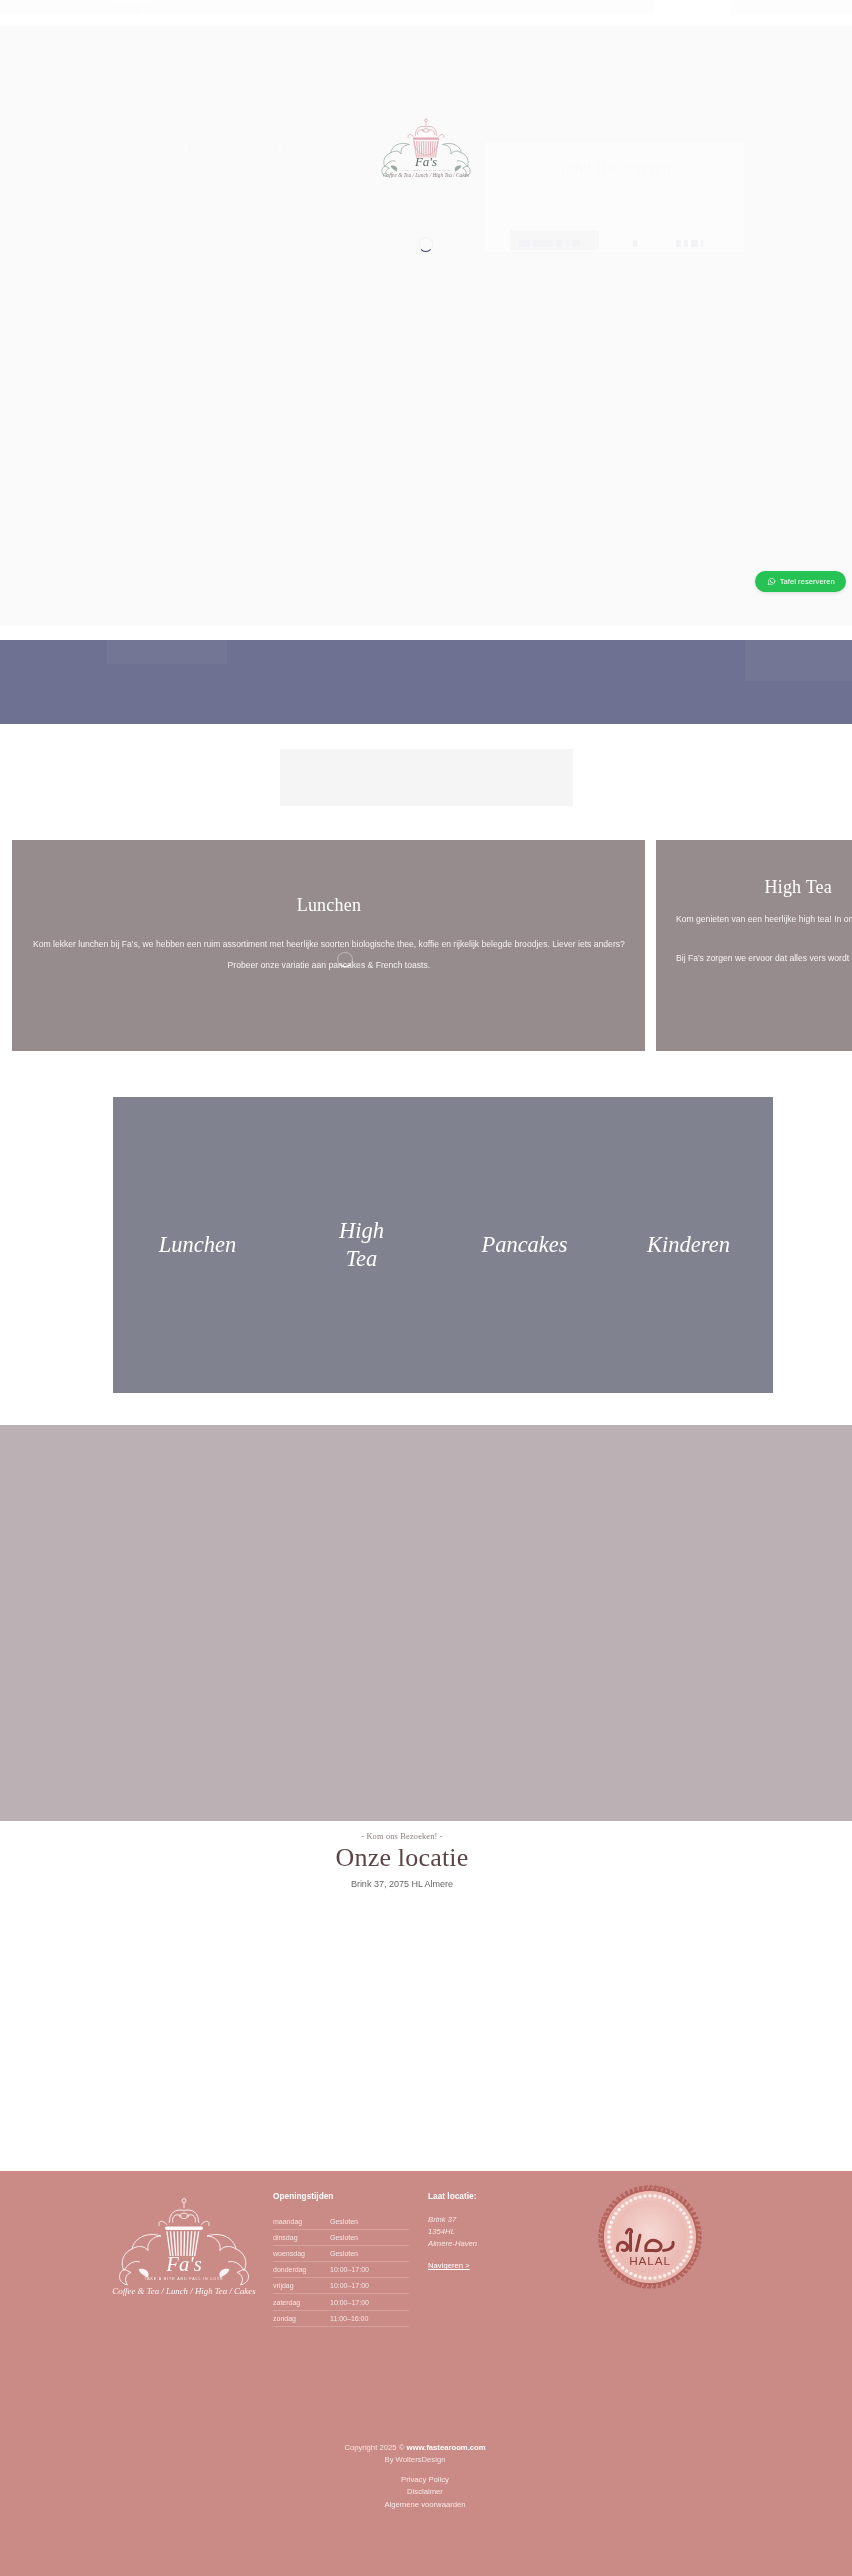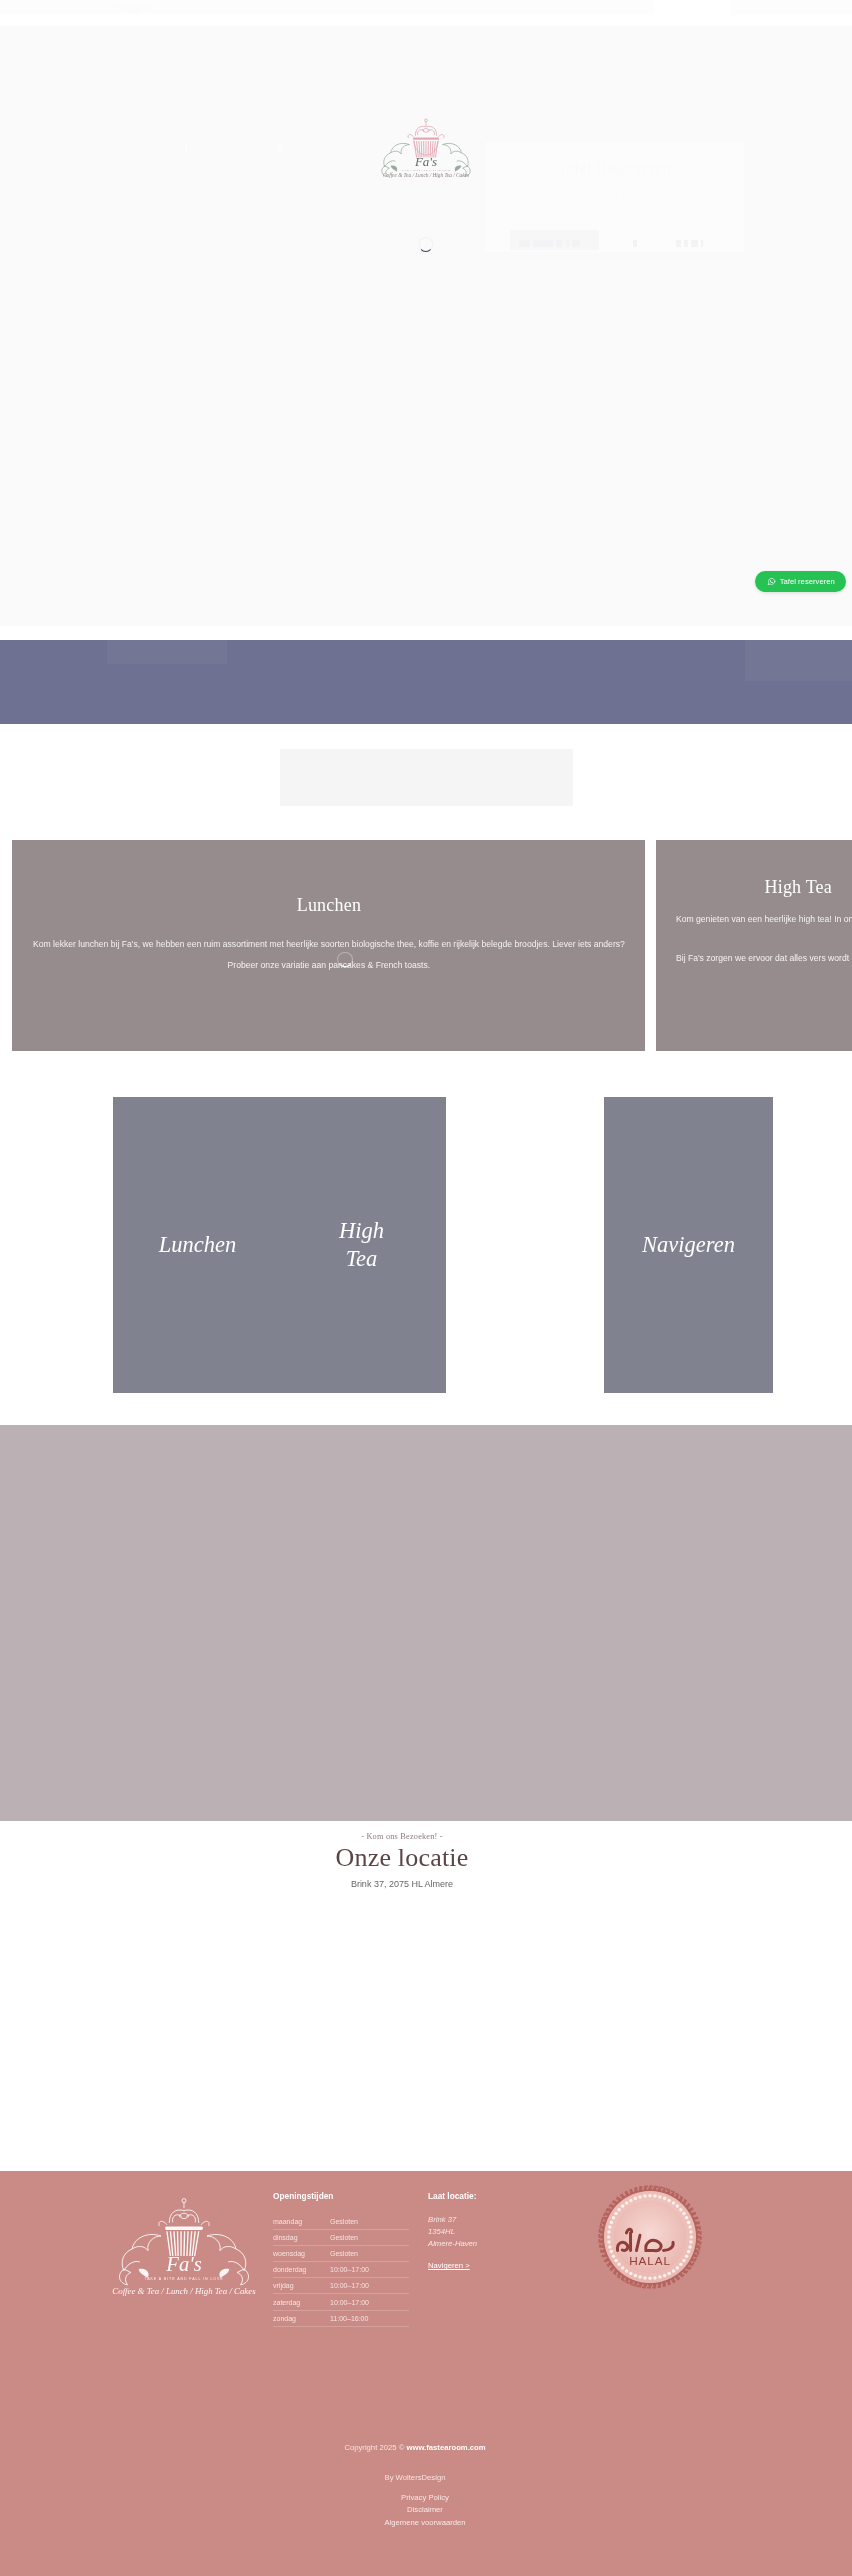--- a/index.html
+++ b/index.html
@@ -159,21 +159,21 @@
     display:inline-block;margin-top:10.7px;font-size:7.7px;color:#fff;
     text-decoration:underline;cursor:pointer;
   }
 
   .f-halal{position:absolute;left:594px;top:10px;width:112px;height:112px;}
   .f-halal svg{display:block;width:112px;height:112px;}
 
   .f-bottom{position:absolute;left:0;top:272px;width:830px;text-align:center;}
   .f-bottom .copy{font-size:7.7px;color:#f6e3e0;}
   .f-bottom .copy b{color:#fff;}
-  .f-bottom .by{font-size:7.7px;color:#f6e3e0;margin-top:21px;}
+  .f-bottom .by{font-size:7.7px;color:#f6e3e0;margin-top:3px;}
   .f-bottom .links{margin-top:10.7px;padding-left:20px;}
   .f-bottom .links a{display:block;font-size:7.7px;color:#f8e9e7;text-decoration:none;margin-top:3.6px;cursor:pointer;}
 </style>
 </head>
 <body>
 
 <div class="top-strip">
   <div class="nav-ghost"></div>
   <div class="nav-ghost2"></div>
 </div>
@@ -285,22 +285,25 @@
 </section>
 
 <section class="tiles">
   <div class="tile t1">
     <span>Lunchen</span>
   </div>
   <div class="tile t2">
     <span>High
 Tea</span>
   </div>
+  <div class="tile t3">
+    <span>Pancakes</span>
+  </div>
   <div class="tile t4">
-    <span>Navigeren</span>
+    <span>Kinderen</span>
   </div>
 </section>
 
 <div class="photo-block"></div>
 
 <section class="loc">
   <div class="eyebrow">- Kom ons Bezoeken! -</div>
   <h2>Onze locatie</h2>
   <div class="addr">Brink 37, 2075 HL Almere</div>
 </section>

